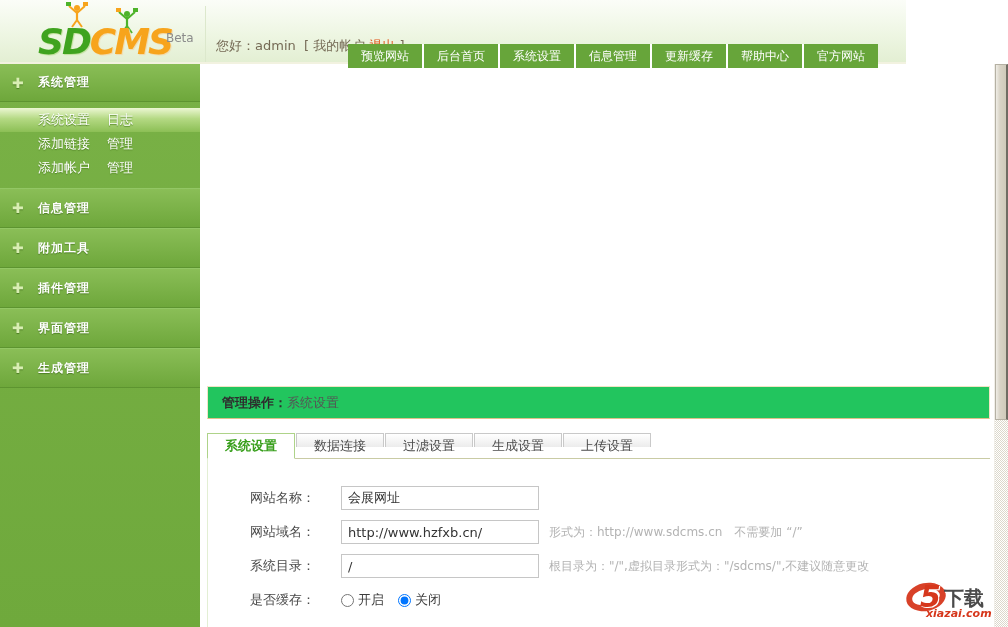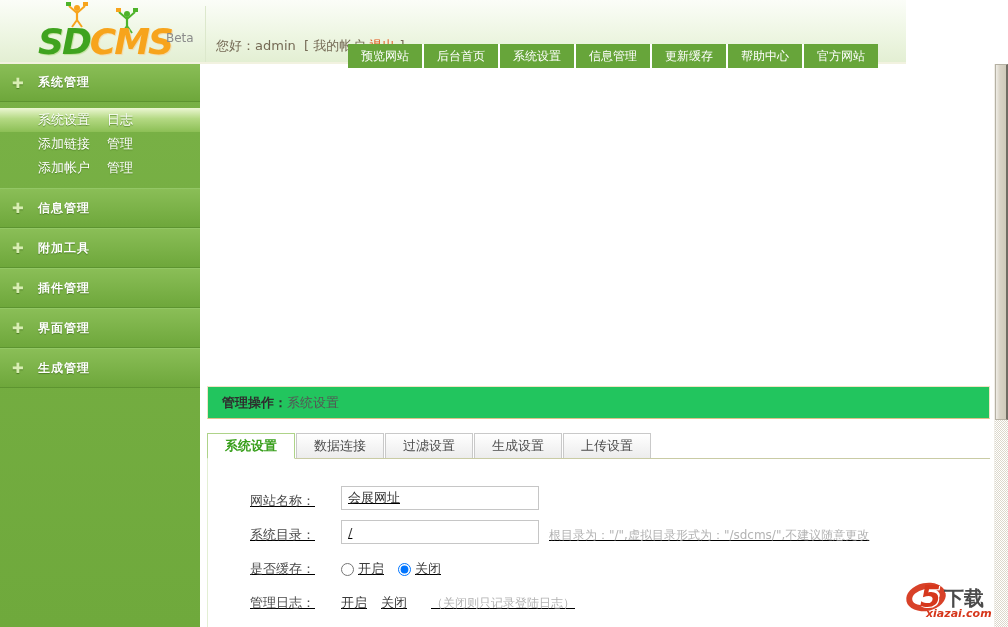--- a/index.html
+++ b/index.html
@@ -54,31 +54,31 @@
   .side-sub-row .c2 { margin-left:0; }
 
   
   .opbar { position:absolute; left:207px; top:386px; width:783px; height:33px;
     background:#22c55e; border:1px solid #f0e4c4; border-bottom:1px solid #dfc08a;
     line-height:31px; padding-left:14px; color:#555; }
   .opbar b { color:#2e2e2e; }
 
   .tabs { position:absolute; left:207px; top:433px; width:783px; height:26px;
     border-bottom:1px solid #c9cba4; display:flex; }
-  .tab { width:88px; height:25px; margin-right:1px; line-height:24px; text-align:center;
+  .tab { width:88px; height:14px; margin-right:1px; line-height:24px; text-align:center;
     font-size:13px; color:#4c4c4c; cursor:pointer;
     background:linear-gradient(180deg,#ffffff 0%,#ececec 100%);
     border:1px solid #c9c9c9; border-bottom:none; }
   .tab.active { background:#fff; border:1px solid #aed389; border-bottom:1px solid #fff;
     height:26px; margin-bottom:-1px; color:#3aa01e; font-weight:bold; }
 
   .panel { position:absolute; left:207px; top:459px; width:783px; height:200px;
     background:#fff; border-left:1px solid #e3efd4; }
   .form { padding-top:27px; }
-  .frow { display:flex; align-items:flex-end; height:24px; margin-bottom:10px; padding-left:42px;text-decoration:underline; }
+  .frow { display:flex; align-items:center; height:24px; margin-bottom:10px; padding-left:42px; }
   .frow .flabel { width:91px; color:#4a4a4a; font-size:13px; }
   .frow input[type=text] { width:198px; height:24px; border:1px solid #c6c6c6;
     padding:0 6px; font-size:13px; color:#333; font-family:inherit; background:#fff; }
   .frow .hint { margin-left:10px; color:#b3b3b3; font-size:12px; white-space:nowrap; }
   .radio-group { display:flex; align-items:center; }
   .radio-group label { margin-right:14px; color:#3c3c3c; display:flex; align-items:center; cursor:pointer; }
   .radio-group input { margin-right:4px; }
 
   
   .scrollbar { position:absolute; right:0; top:64px; width:14px; height:563px;
@@ -208,20 +208,25 @@
 </div>
 
 <div class="panel">
   <div class="form">
 
     <div class="frow">
       <span class="flabel">网站名称：</span>
       <input type="text" value="会展网址" style="">
     </div>
 
+    <div class="frow">
+      <span class="flabel">网站域名：</span>
+      <input type="text" value="http://www.hzfxb.cn/" style="">
+      <span class="hint">形式为：http://www.sdcms.cn　不需要加 “/”</span>
+    </div>
 
     <div class="frow">
       <span class="flabel">系统目录：</span>
       <input type="text" value="/" style="">
       <span class="hint">根目录为："/",虚拟目录形式为："/sdcms/",不建议随意更改</span>
     </div>
 
     <div class="frow">
       <span class="flabel">是否缓存：</span>
       <div class="radio-group">

